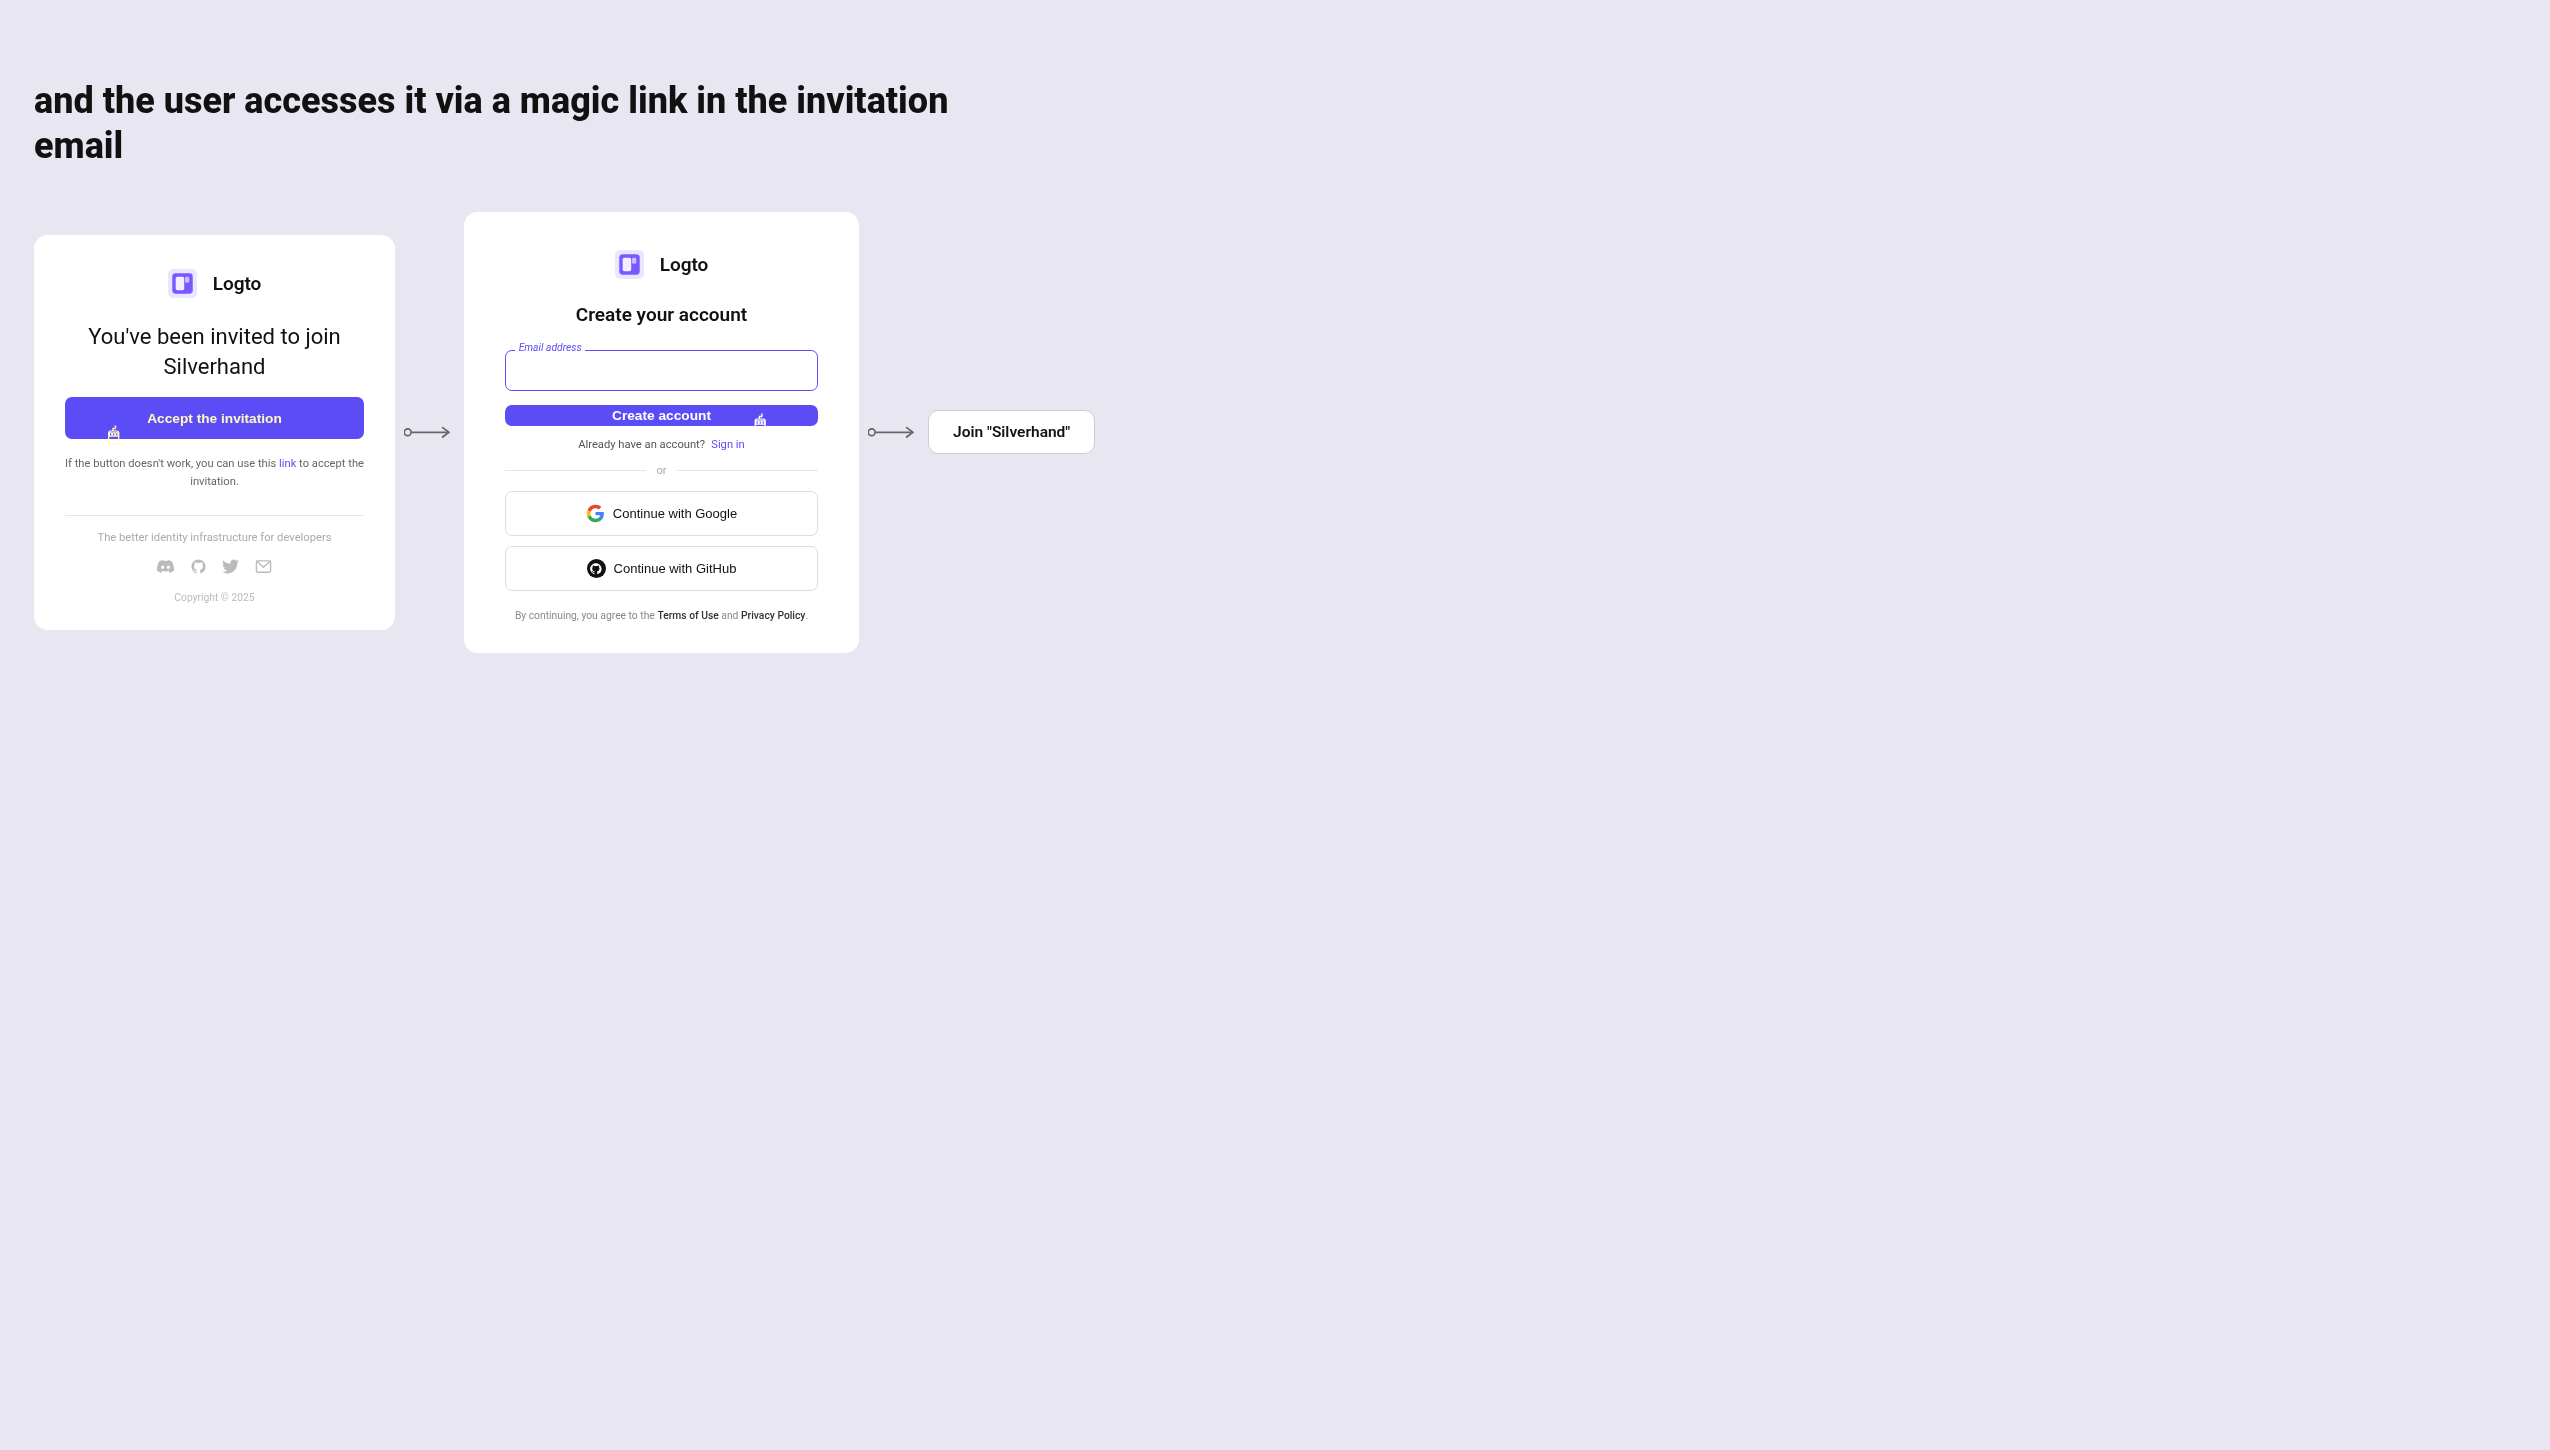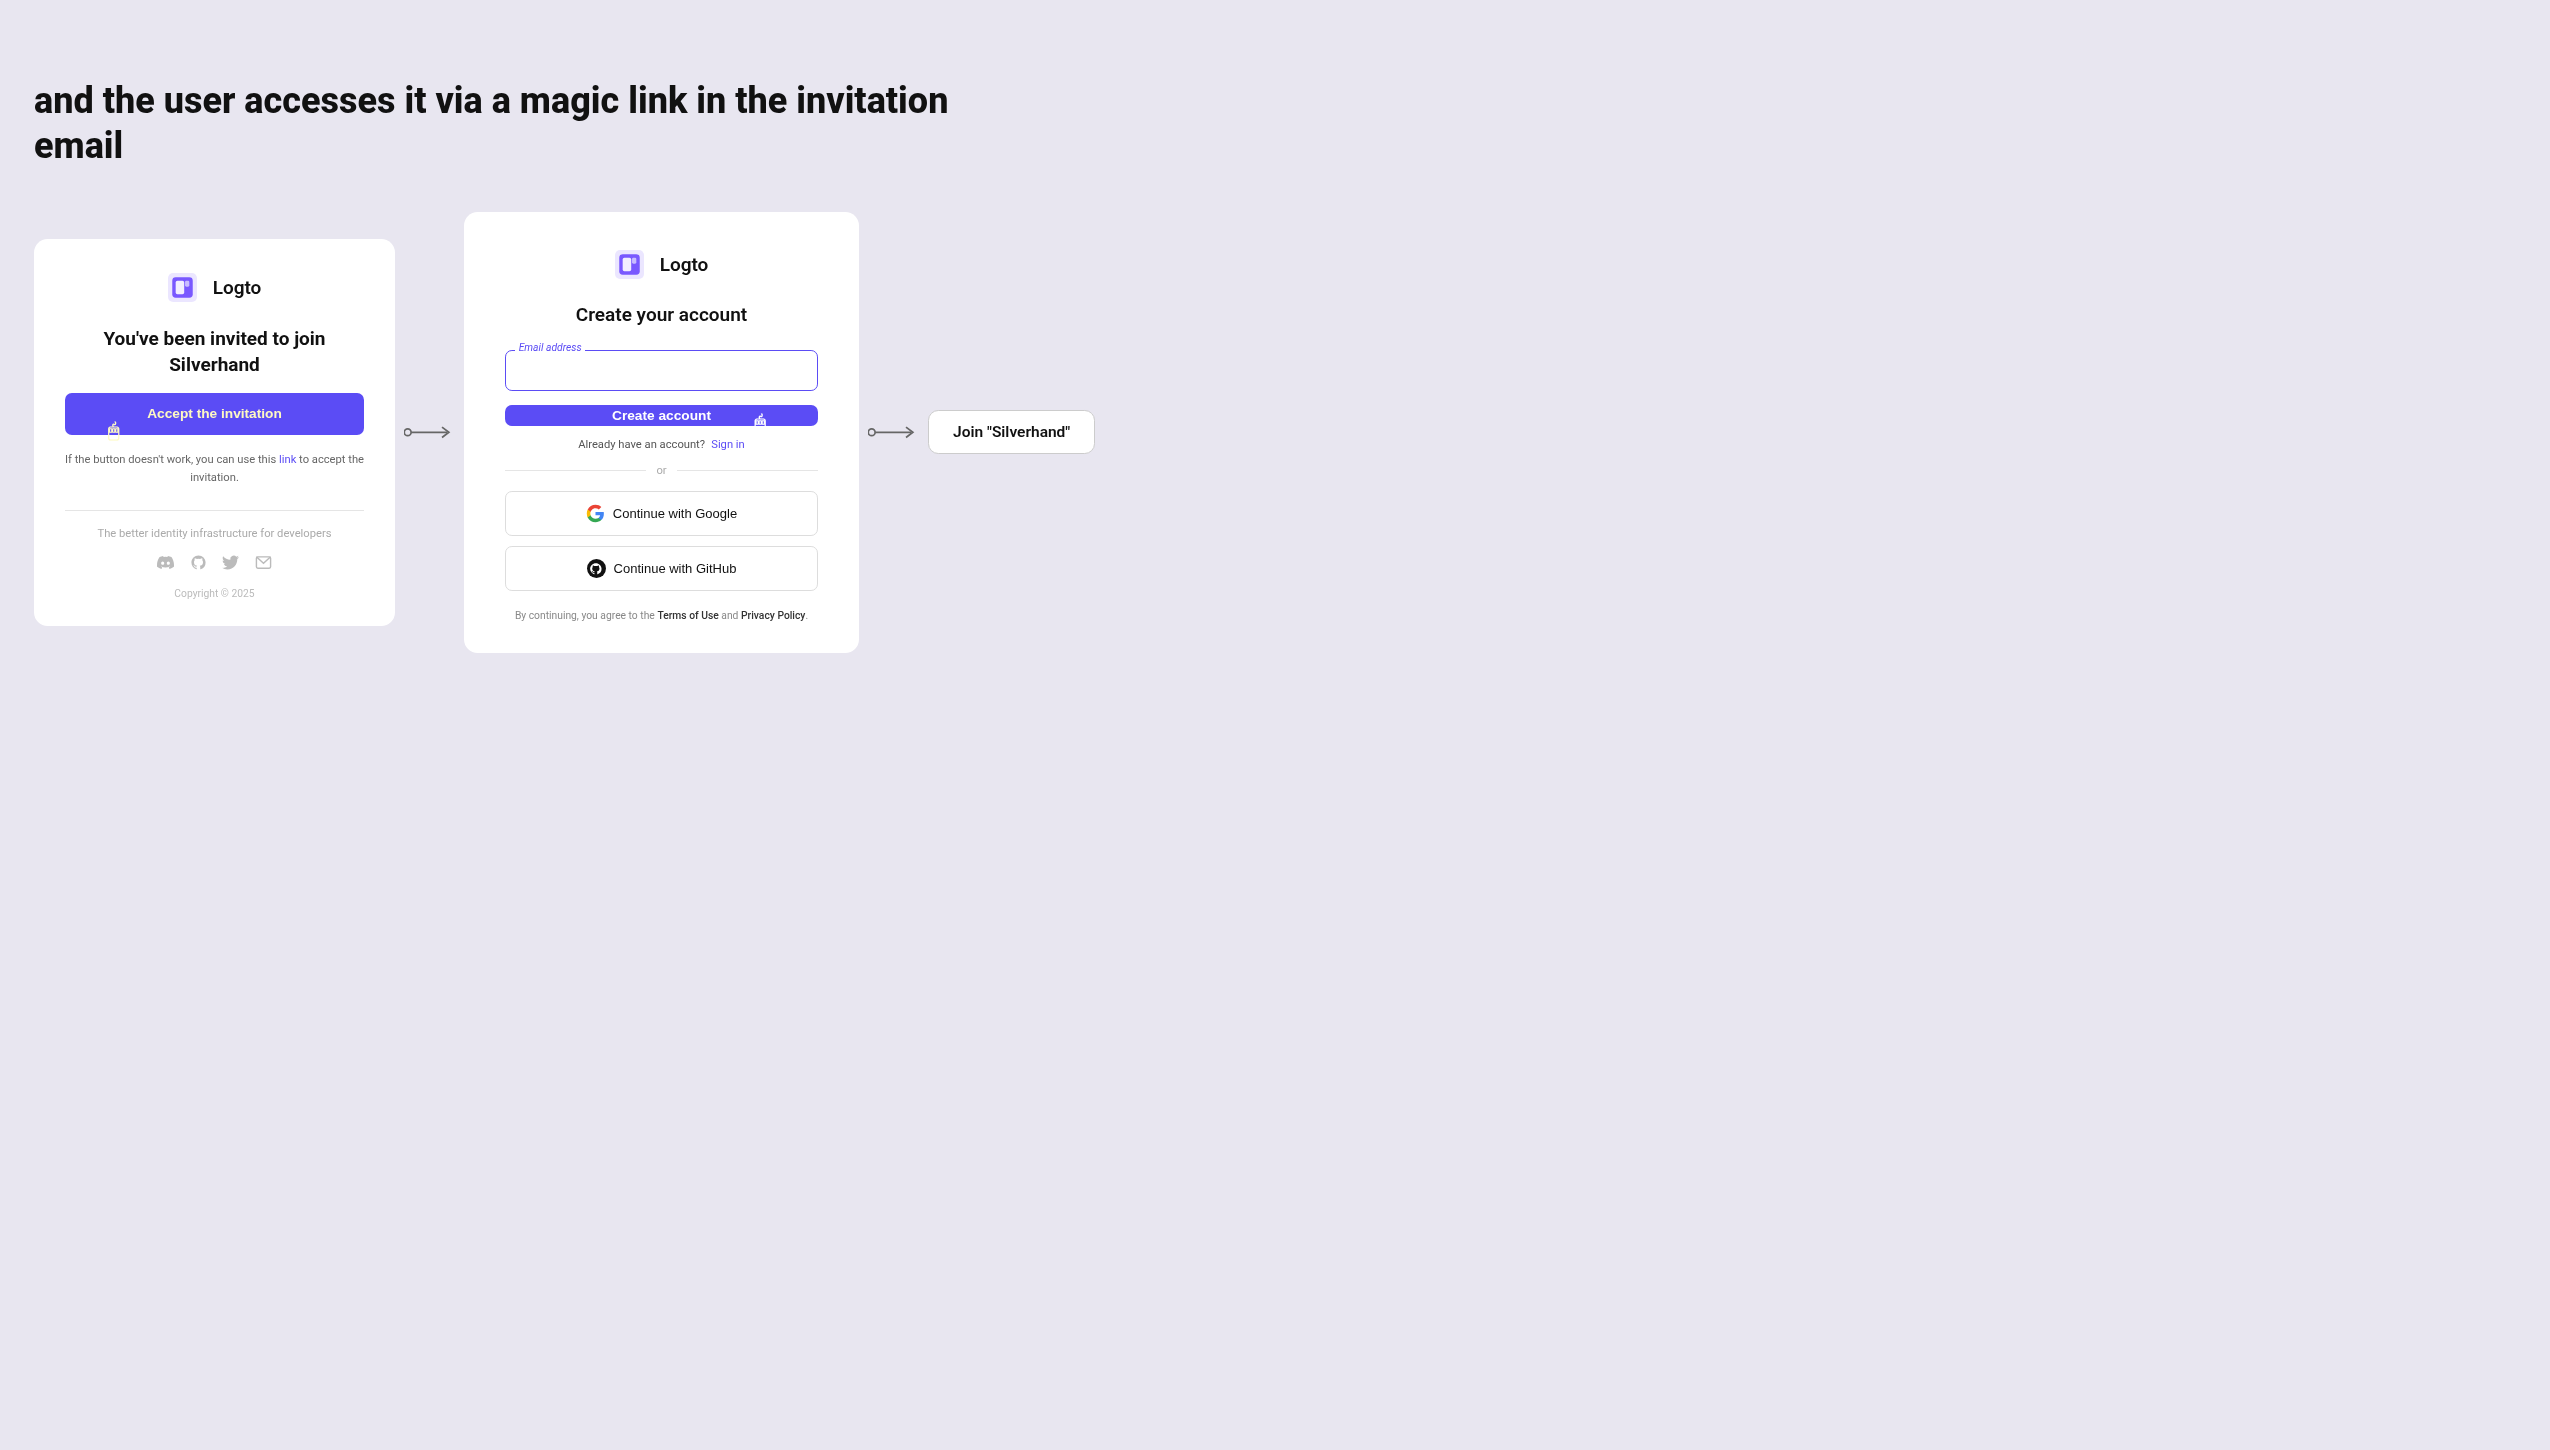--- a/index.html
+++ b/index.html
@@ -64,22 +64,22 @@
       height: 29px;
     }
 
     .logto-name {
       font-size: 19px;
       font-weight: 600;
       color: #111;
     }
 
     .invite-title {
-      font-size: 19px;
-      font-weight: 700;
+      font-size: 22px;
+      font-weight: 400;
       color: #111;
       text-align: center;
       line-height: 1.4;
       margin-bottom: 13.7px;
     }
 
     .invite-body {
       font-size: 12px;
       color: #444;
       text-align: center;

